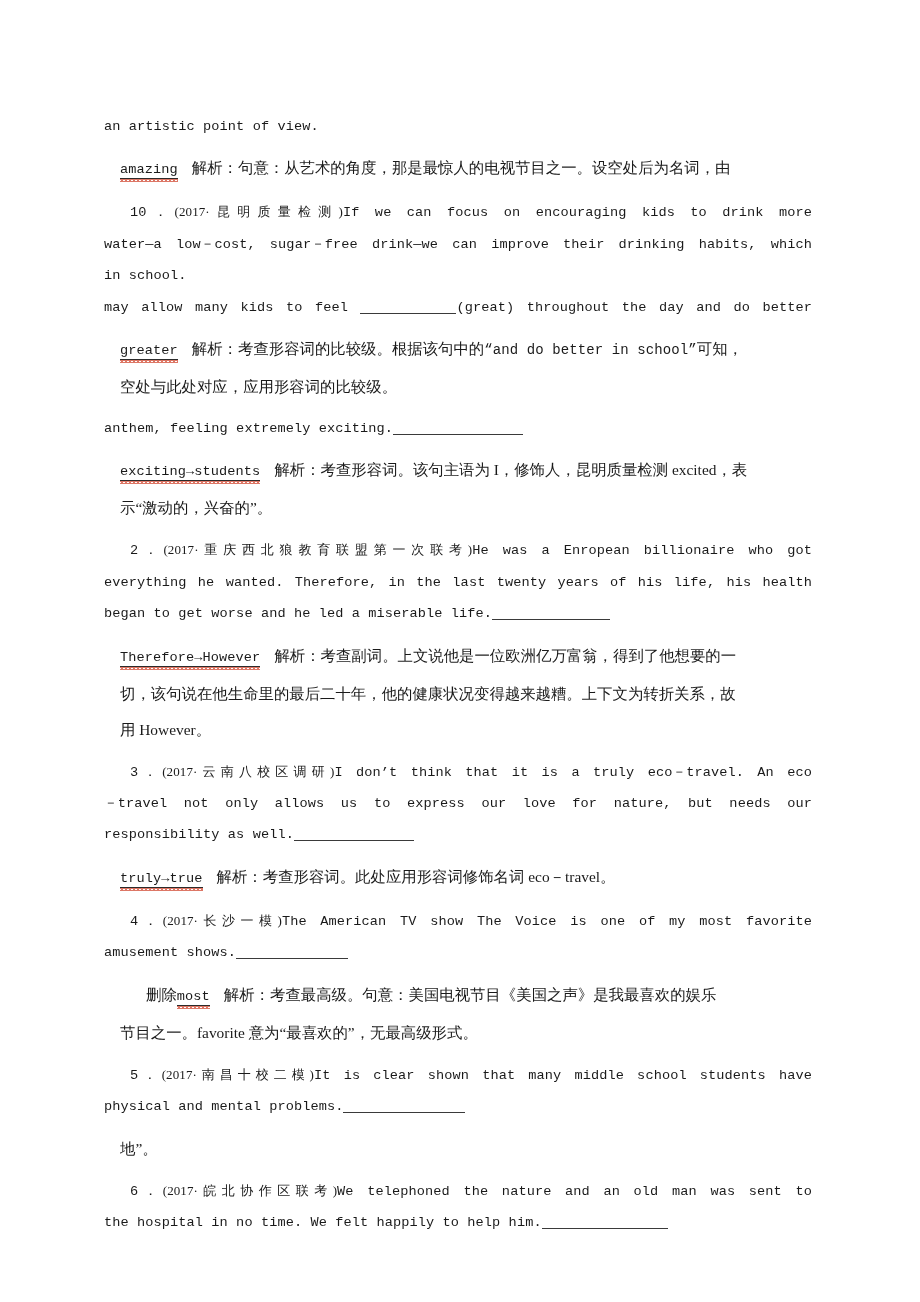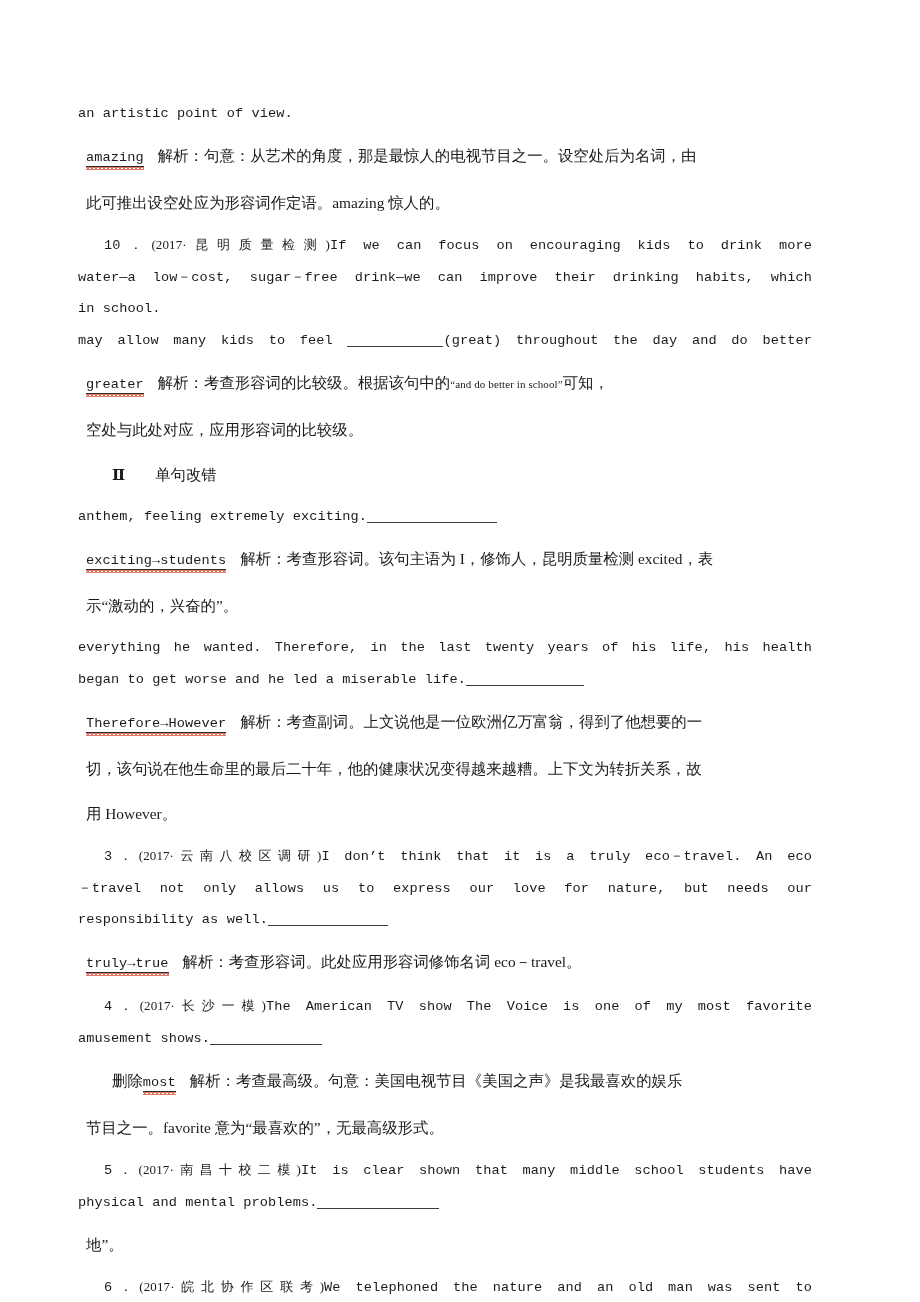--- a/index.html
+++ b/index.html
@@ -12,56 +12,56 @@
     width: 920px;
     height: 1302px;
     position: relative;
     overflow: hidden;
     font-family: "Liberation Serif", "DejaVu Serif", serif;
     color: #1a1a1a;
   }
 
   .page {
     position: absolute;
-    left: 0; top: 0;
+    left: 0; top: 13px;
     width: 920px;
     height: 980px;
     box-sizing: border-box;
-    padding: 98px 108px 0 78px;
+    padding: 98px 108px 0 104px;
   }
   .cn {
     font-family: "Liberation Serif", "DejaVu Serif", serif;
     font-size: 13px;
   }
 
   .qline {
     margin: 0;
     font-size: 13.6px;
     line-height: 31.4px;
     text-align: justify;
     text-align-last: left;
     font-family: "Liberation Mono", "DejaVu Sans Mono", monospace;
     letter-spacing: 0.1px;
   }
   .qline.indent { text-indent: 26px; }
   .qline.stretch { text-align-last: justify; }
 
   .aline {
-    margin: 8px;
-    line-height: 37px;
+    margin: 16px;
+    line-height: 20px;
     text-align: justify;
     text-align-last: left;
     font-family: "Liberation Serif", "DejaVu Serif", serif;
     font-size: 15.4px;
   }
   .aline.indent { text-indent: 26px; }
 
   .mono {
-    font-family: Liberation Serif, serif;
-    font-size: 11px;
+    font-family: Liberation Mono, monospace;
+    font-size: 14px;
     letter-spacing: 0.1px;
   }
 
   
   .ans {
     font-family: "Liberation Mono", "DejaVu Sans Mono", monospace;
     font-size: 13.6px;
     letter-spacing: 0.1px;
     position: relative;
     border-bottom: 1px solid #2b2b2b;
@@ -106,43 +106,42 @@
 </style>
 </head>
 <body>
 
 <div class="page">
 
   <p class="qline">an artistic point of view.</p>
 
   <p class="aline"><span class="ans">amazing</span><span class="lbl-gap"></span><span>解析：句意：从艺术的角度，那是最惊人的电视节目之一。设空处后为名词，由</span></p>
 
-  <p class="aline"><span>此可推出设空处应为形容词作定语。amazing 惊人的。</span></p>
 
   <p class="qline indent stretch"><span>10．</span><span class="cn">(2017·昆明质量检测)</span><span>If we can focus on encouraging kids to drink more</span></p>
 
   <p class="qline stretch">water—a low－cost, sugar－free drink—we can improve their drinking habits, which</p>
 
   <p class="qline">in school.</p>
 
   <p class="qline stretch"><span>may allow many kids to feel</span> <span class="blank w1"></span><span>(great) throughout the day and do better</span></p>
 
   <p class="aline"><span class="ans">greater</span><span class="lbl-gap"></span><span>解析：考查形容词的比较级。根据该句中的</span><span class="mono">“and do better in school”</span><span>可知，</span></p>
 
   <p class="aline">空处与此处对应，应用形容词的比较级。</p>
 
-  <p class="aline indent"><span class="roman">Ⅱ</span><span class="sec-gap"></span><span>单句改错</span></p>
 
 
   <p class="qline"><span>anthem, feeling extremely exciting.</span><span class="blank w2"></span></p>
 
   <p class="aline"><span class="ans">exciting→students</span><span class="lbl-gap"></span><span>解析：考查形容词。该句主语为 I，修饰人，昆明质量检测 excited，表</span></p>
 
   <p class="aline">示“激动的，兴奋的”。</p>
 
+  <p class="qline indent stretch"><span>2．</span><span class="cn">(2017·重庆西北狼教育联盟第一次联考)</span><span>He was a Enropean billionaire who got</span></p>
 
   <p class="qline stretch">everything he wanted. Therefore, in the last twenty years of his life, his health</p>
 
   <p class="qline"><span>began to get worse and he led a miserable life.</span><span class="blank w3"></span></p>
 
   <p class="aline"><span class="ans">Therefore→However</span><span class="lbl-gap"></span><span>解析：考查副词。上文说他是一位欧洲亿万富翁，得到了他想要的一</span></p>
 
   <p class="aline">切，该句说在他生命里的最后二十年，他的健康状况变得越来越糟。上下文为转折关系，故</p>
   <p class="aline">用 However。</p>
 

